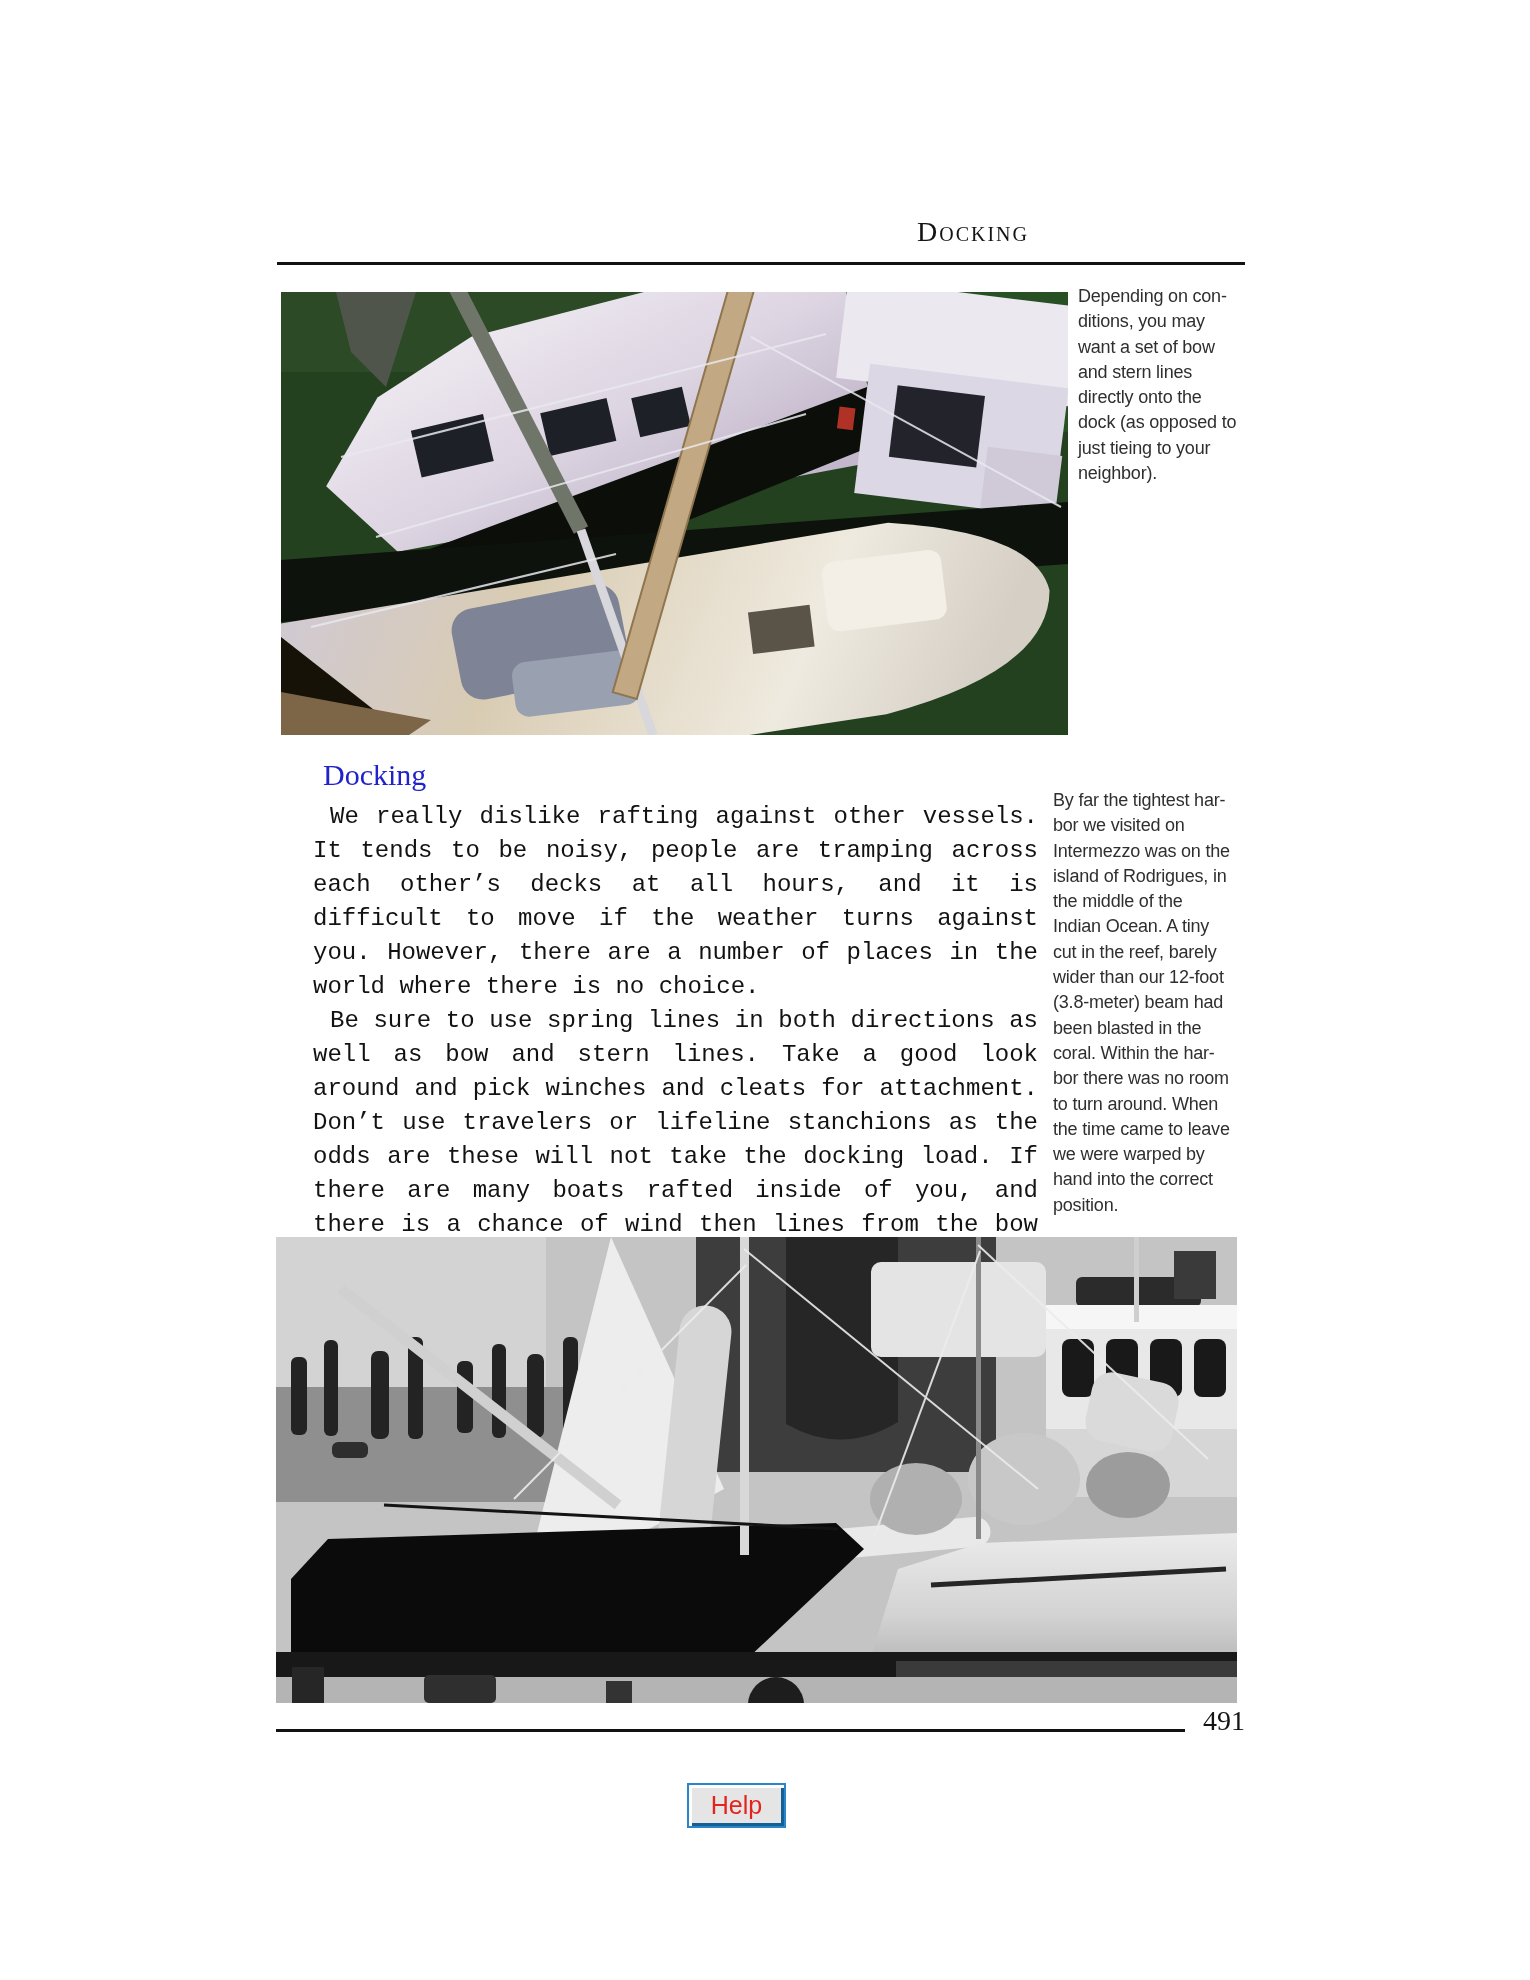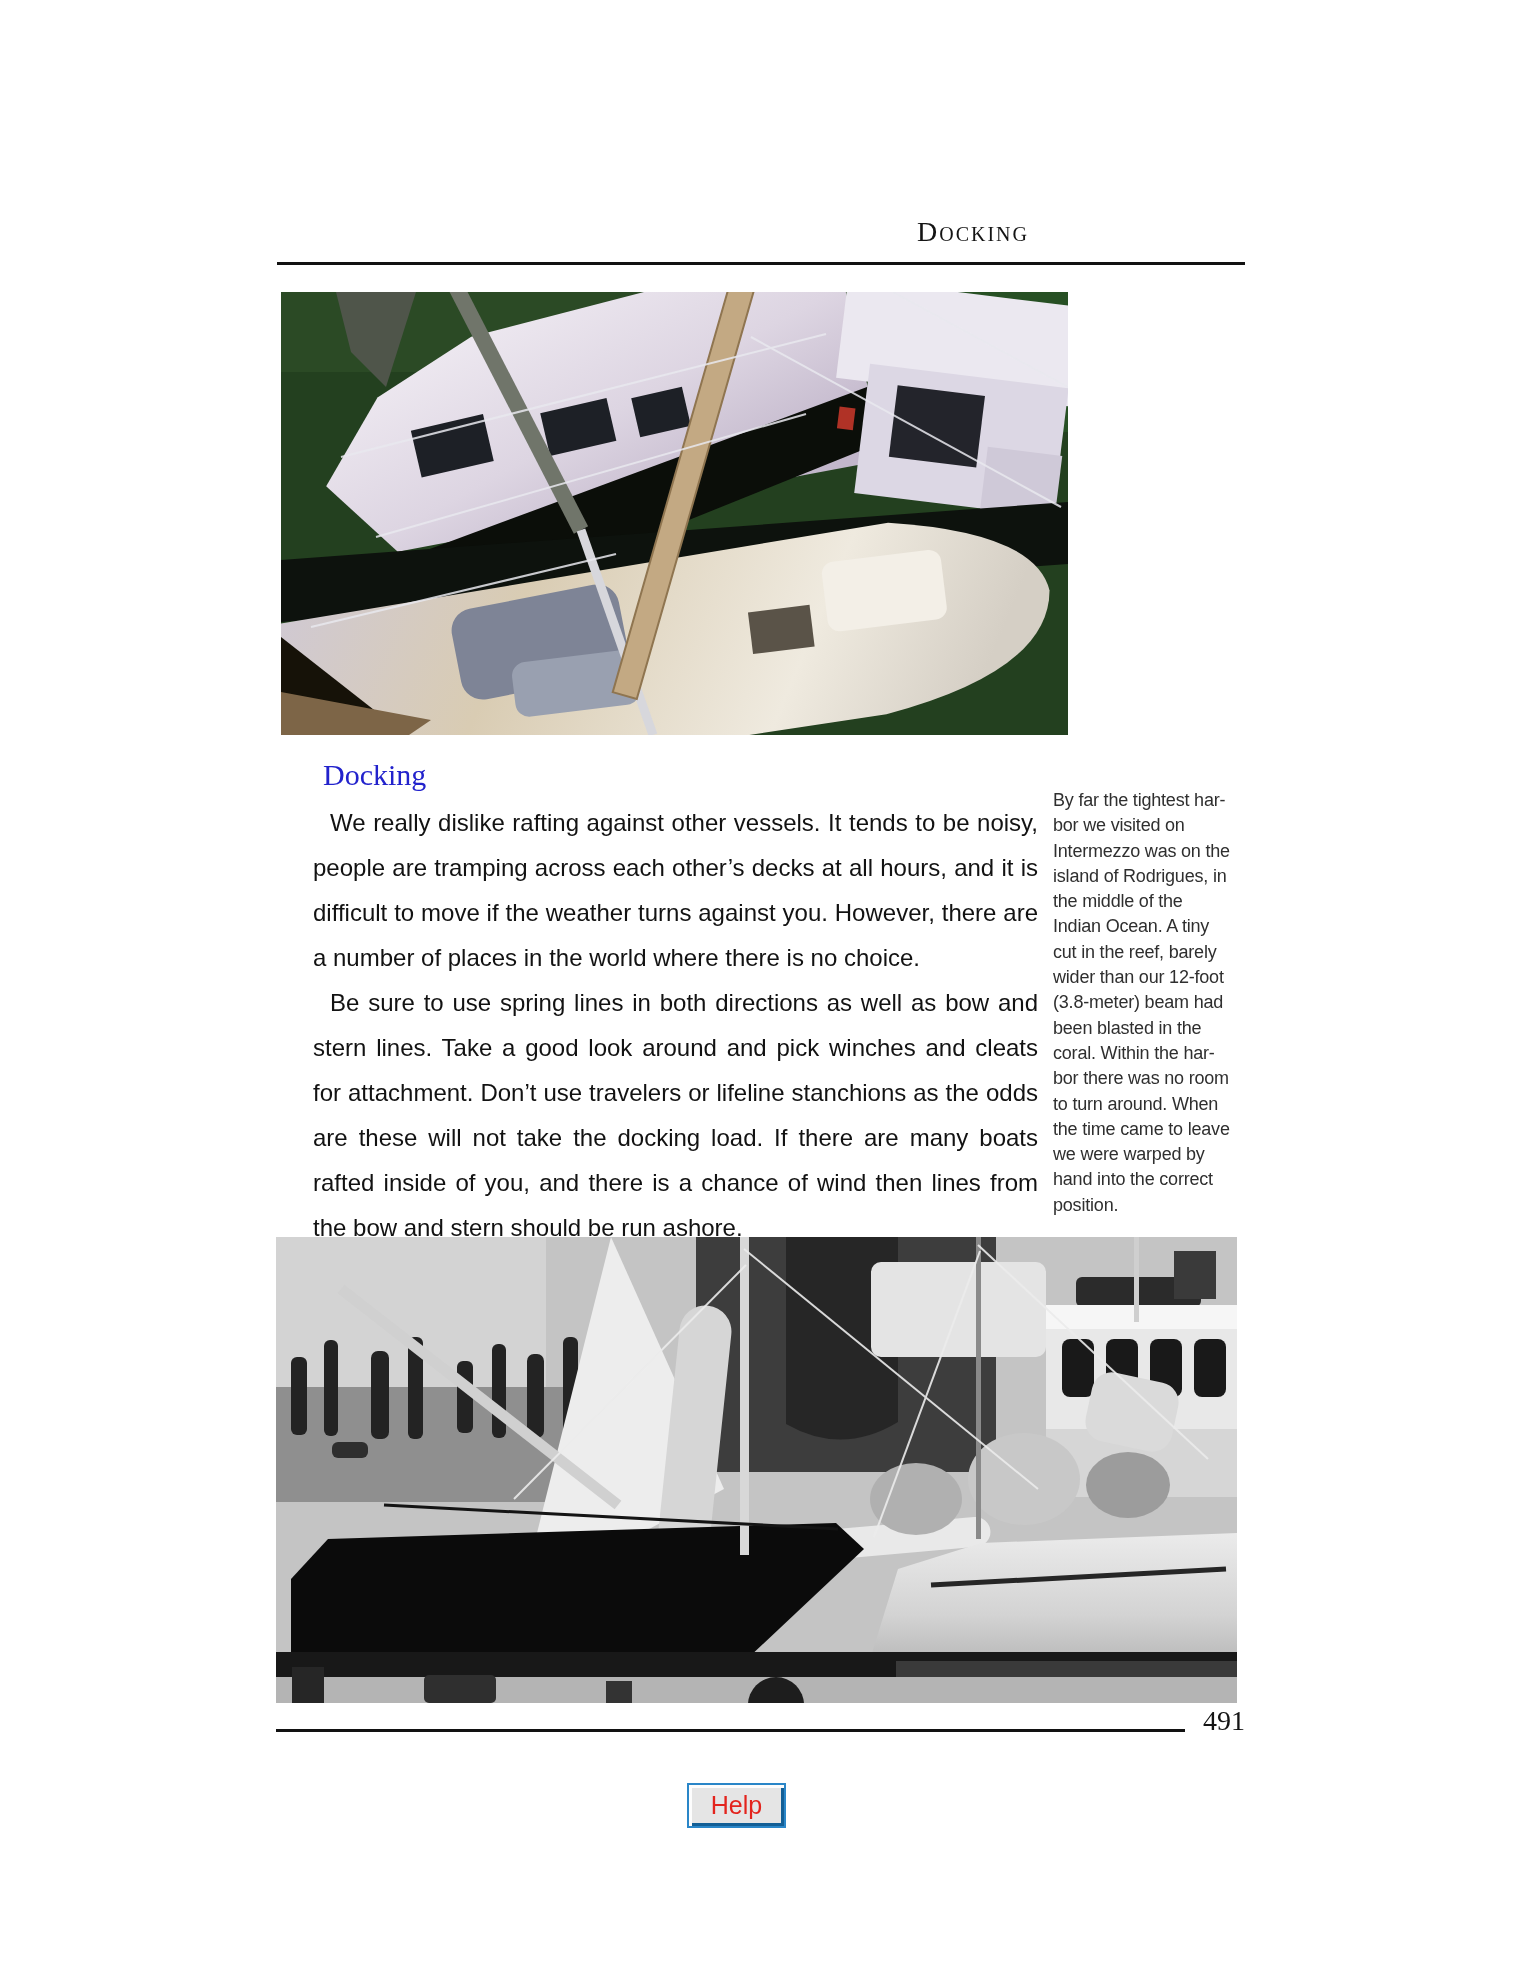--- a/index.html
+++ b/index.html
@@ -17,22 +17,22 @@
   .photo-bottom{left:276px;top:1237px;width:961px;height:466px;}
 
   .sidenote{position:absolute;font-family:"Liberation Sans", sans-serif;
     font-size:18px;line-height:25.3px;letter-spacing:-0.2px;color:#2f2f2f;white-space:nowrap;}
   .sidenote-top{left:1078px;top:284px;width:185px;}
   .sidenote-mid{left:1053px;top:788px;width:195px;}
 
   .main-col{position:absolute;left:313px;top:758px;width:725px;}
   .main-col h2{margin:0 0 8px 10px;font-size:30px;font-weight:400;color:#2222cc;
     font-family:"Liberation Serif", serif;}
-  .main-col p{margin:0;font-size:24px;line-height:45px;color:#121212;
-    text-align:justify;text-indent:17px;font-family:Liberation Sans, sans-serif;}
+  .main-col p{margin:0;font-size:24px;line-height:34px;color:#121212;
+    text-align:justify;text-indent:17px;font-family:Liberation Mono, monospace;}
 
   .rule-bottom{position:absolute;left:276px;top:1729px;width:909px;height:3px;background:#121212;}
   .page-number{position:absolute;left:1203px;top:1705px;font-size:28px;color:#141414;
     font-family:"Liberation Serif", serif;}
 
   .help-btn{position:absolute;left:687px;top:1783px;width:99px;height:45px;
     background:#e5e5e5;border:2px solid #2a86c8;box-sizing:border-box;
     box-shadow:inset 3px 3px 0 #fdfdfd, inset -3px -3px 0 #135f96;
     display:flex;align-items:center;justify-content:center;cursor:pointer;}
   .help-btn span{font-family:"Liberation Sans", sans-serif;font-size:25px;color:#e3241d;}
@@ -97,20 +97,21 @@
         <line x1="60" y1="165" x2="545" y2="42"></line>
         <line x1="95" y1="245" x2="525" y2="122"></line>
         <line x1="470" y1="45" x2="780" y2="215"></line>
         <line x1="30" y1="335" x2="335" y2="262"></line>
         <line x1="612" y1="0" x2="787" y2="95"></line>
       </g>
     </svg>
   </div>
 
   <div class="sidenote sidenote-top">
+    <div>Depending on con-<br>ditions, you may<br>want a set of bow<br>and stern lines<br>directly onto the<br>dock (as opposed to<br>just tieing to your<br>neighbor).</div>
   </div>
 
   <div class="main-col">
     <h2 style="color: rgb(34, 34, 204);">Docking</h2>
     <p>We really dislike rafting against other vessels. It tends to be noisy, people are tramping across each other’s decks at all hours, and it is difficult to move if the weather turns against you. However, there are a number of places in the world where there is no choice.</p>
     <p>Be sure to use spring lines in both directions as well as bow and stern lines. Take a good look around and pick winches and cleats for attachment. Don’t use travelers or lifeline stanchions as the odds are these will not take the docking load. If there are many boats rafted inside of you, and there is a chance of wind then lines from the bow and stern should be run ashore.</p>
   </div>
 
   <div class="sidenote sidenote-mid">
     <div>By far the tightest har-<br>bor we visited on<br>Intermezzo was on the<br>island of Rodrigues, in<br>the middle of the<br>Indian Ocean. A tiny<br>cut in the reef, barely<br>wider than our 12-foot<br>(3.8-meter) beam had<br>been blasted in the<br>coral. Within the har-<br>bor there was no room<br>to turn around. When<br>the time came to leave<br>we were warped by<br>hand into the correct<br>position.</div>

